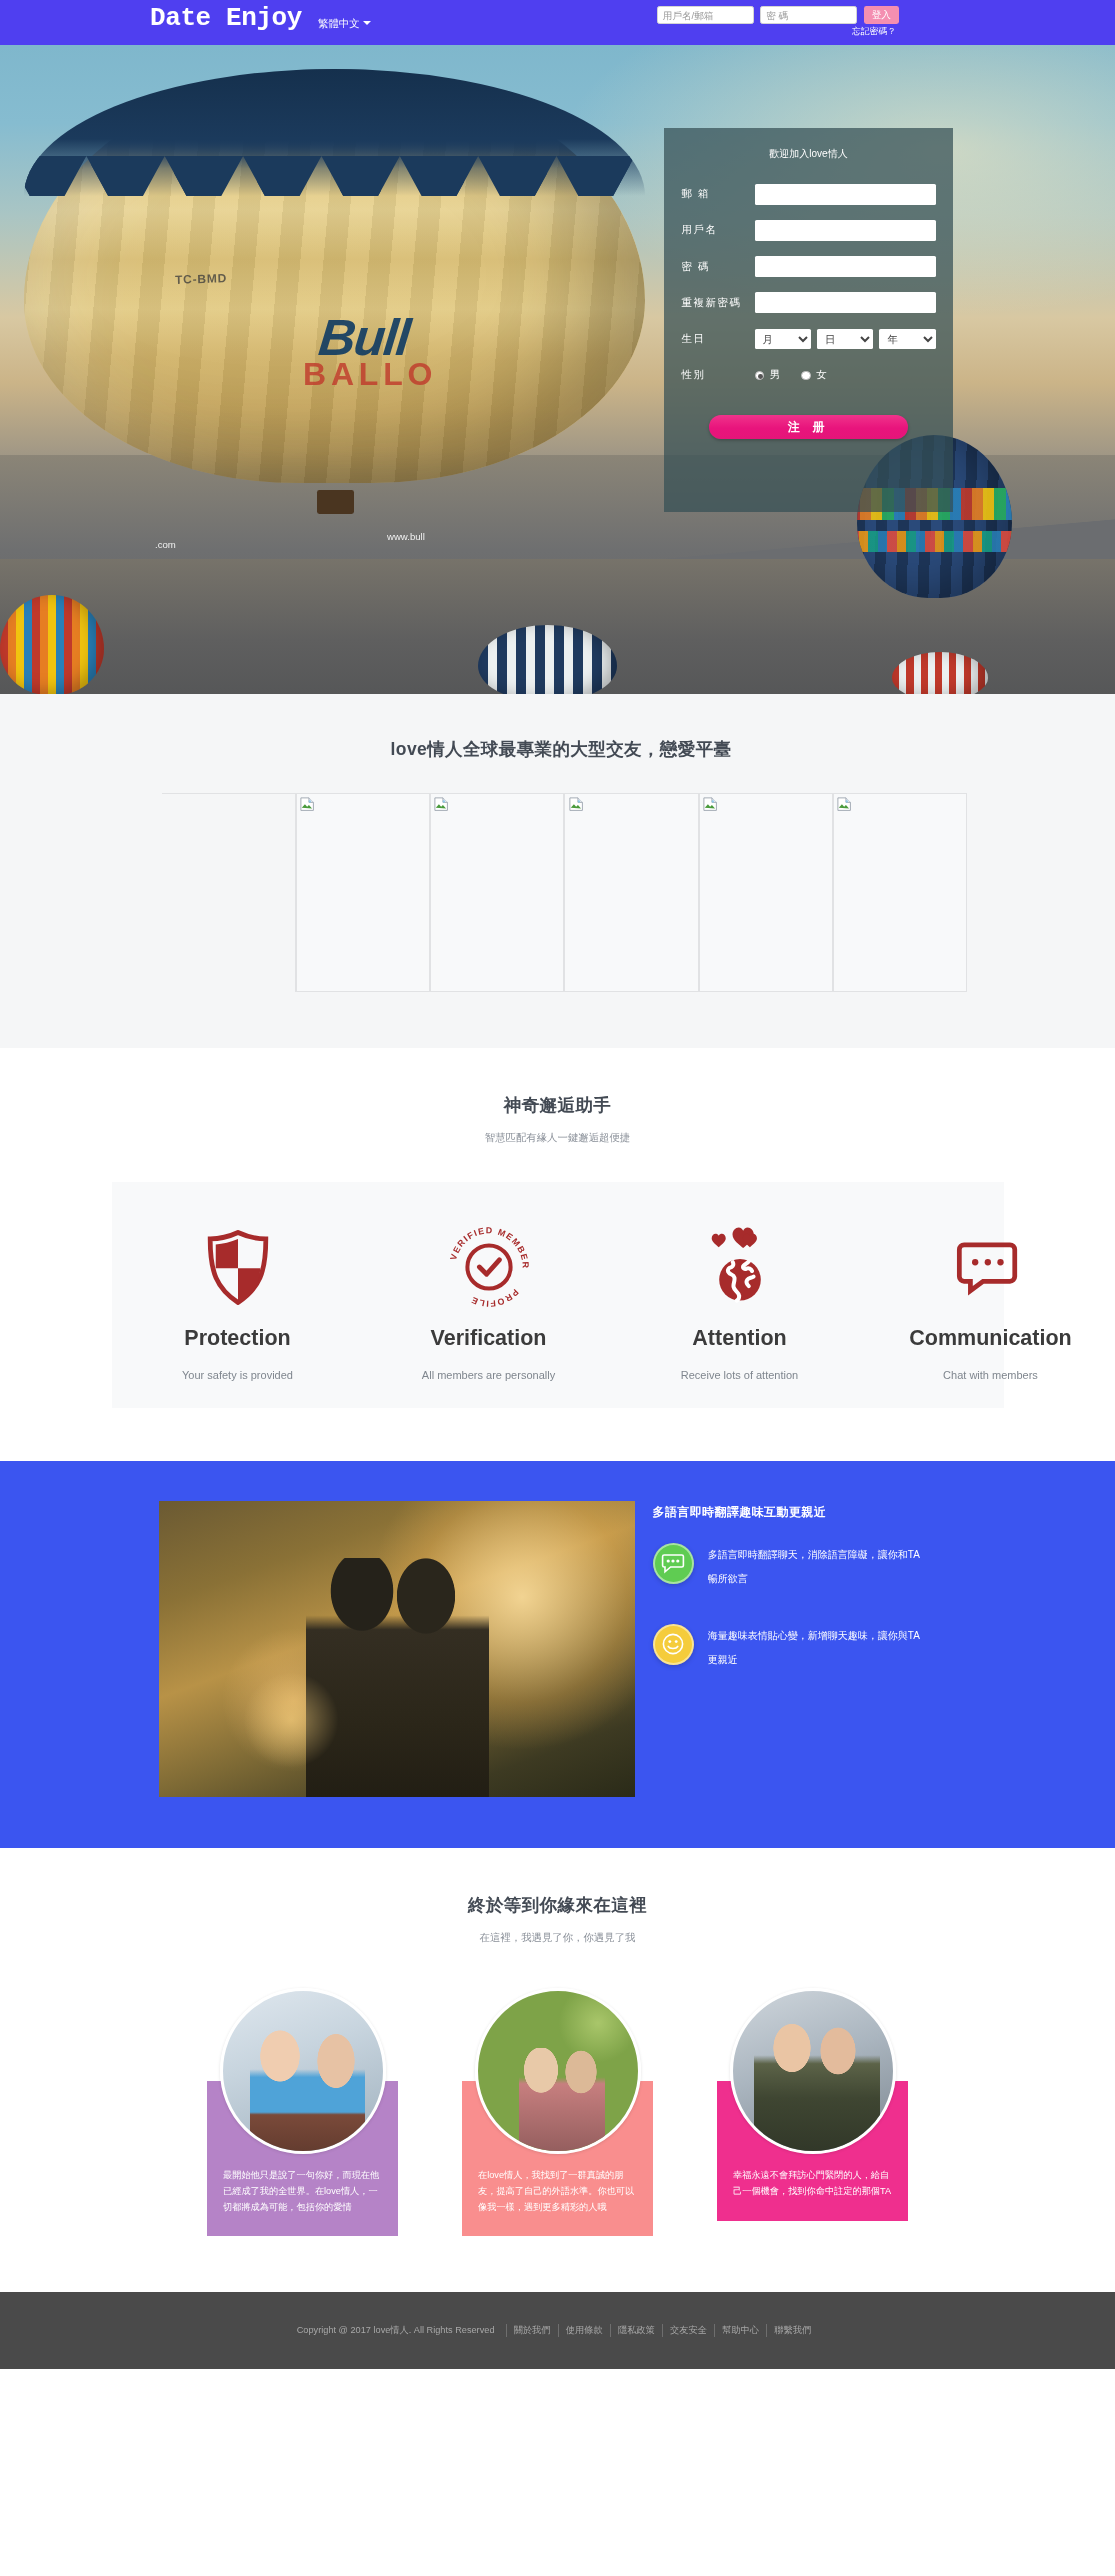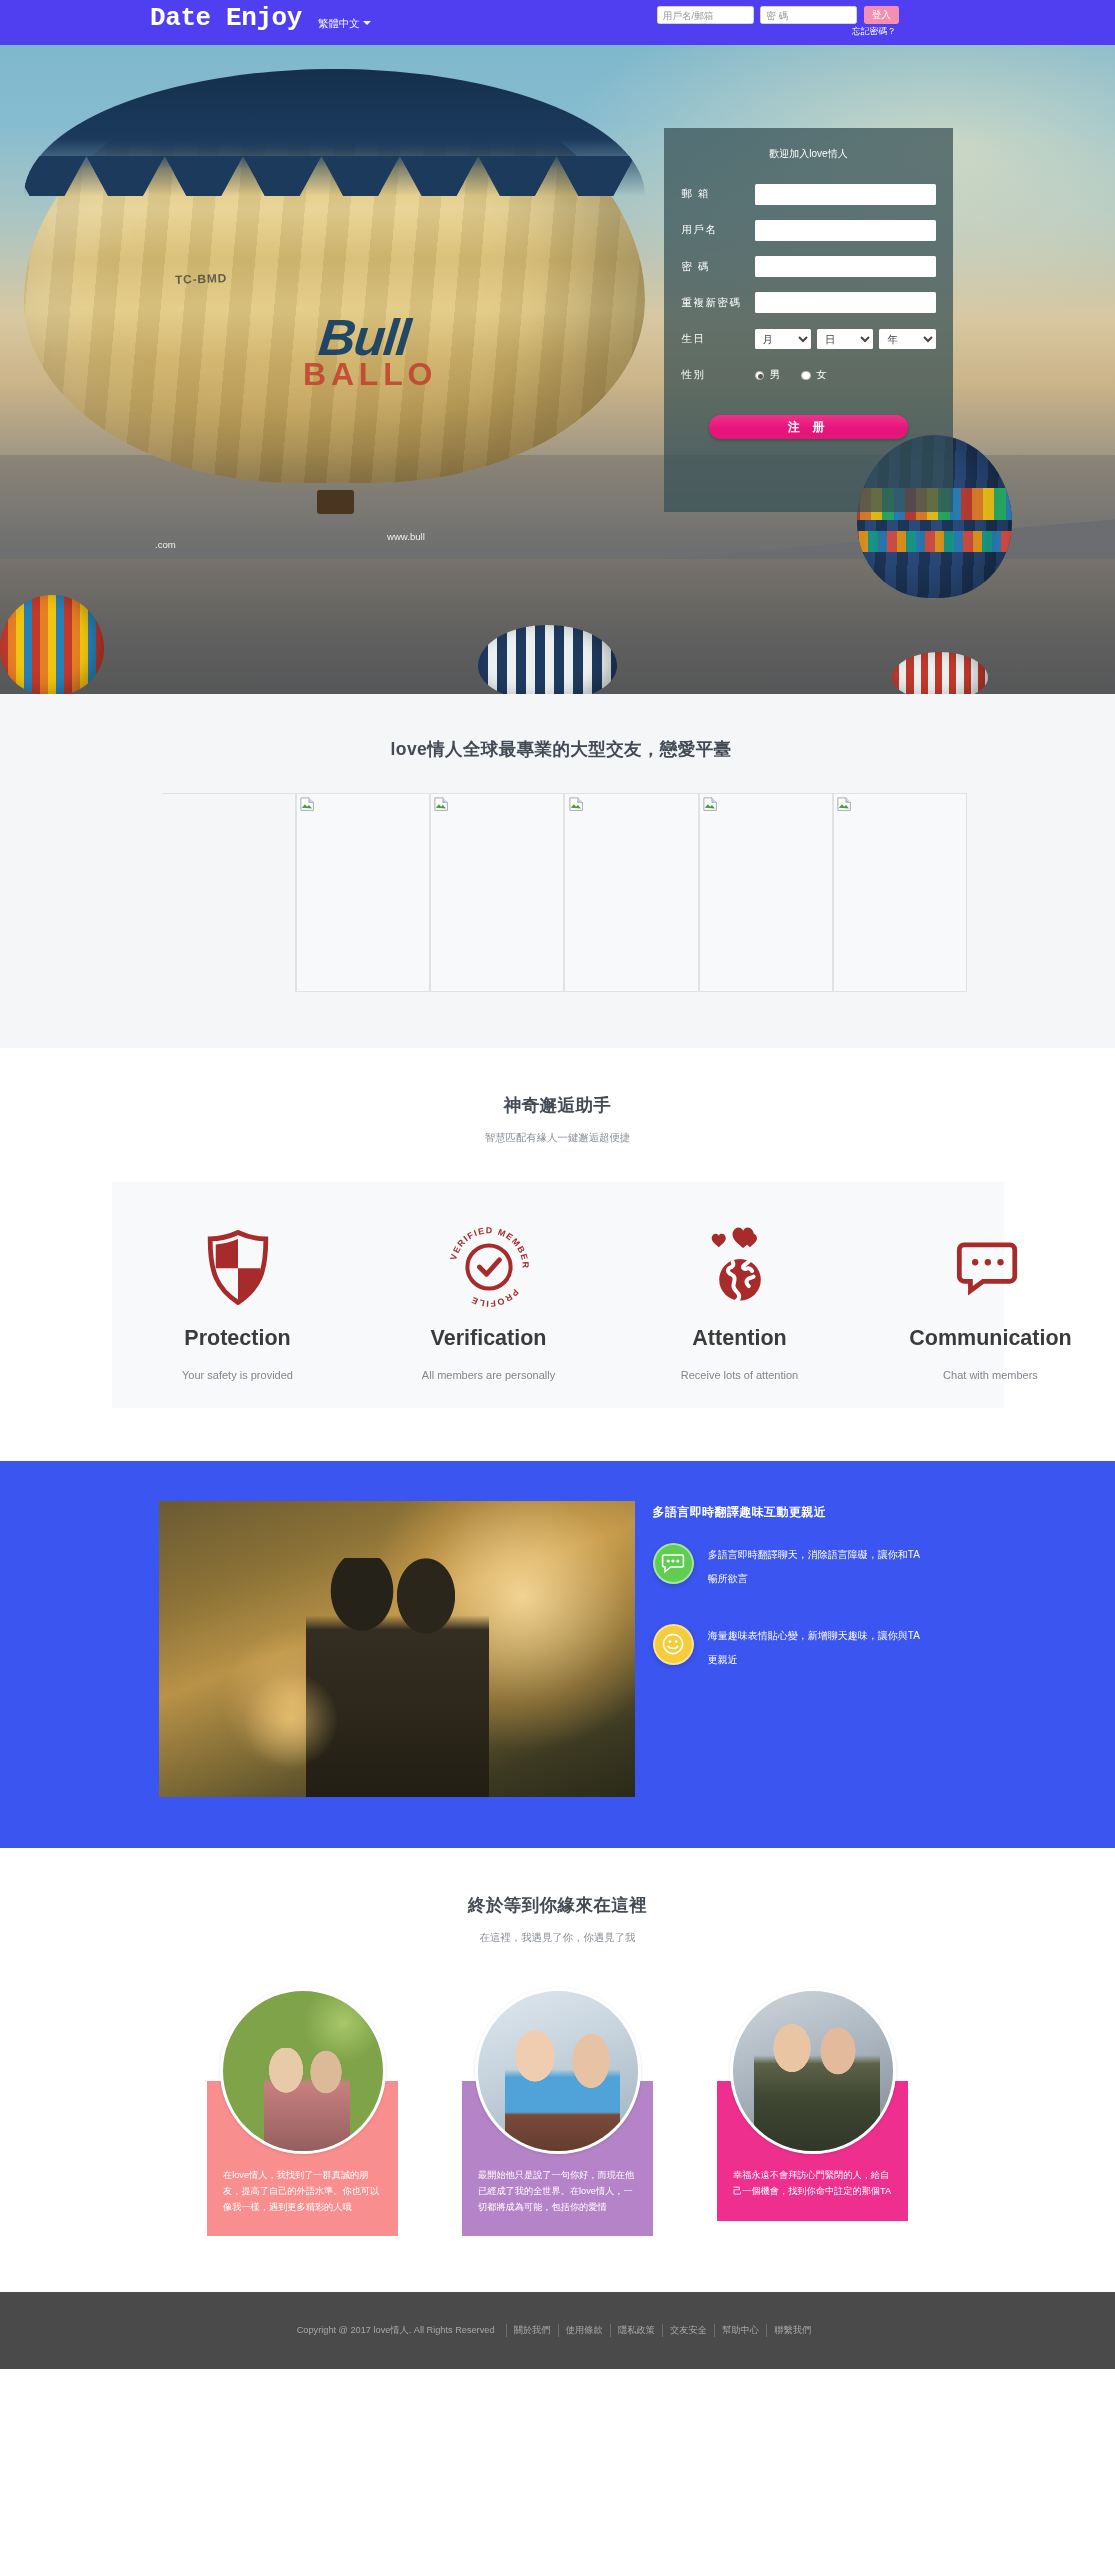--- a/index.html
+++ b/index.html
@@ -807,27 +807,27 @@
   </div>
 </div>
 
 <div class="sec-testi">
   <div class="sec-h2">終於等到你緣來在這裡</div>
   <div class="sec-sub">在這裡，我遇見了你，你遇見了我</div>
 
   <div class="testi-row">
 
     <div class="testi-card">
+      <div class="testi-avatar av1"></div>
+      <div class="testi-body" id="testi-body-1">最開始他只是說了一句你好，而現在他已經成了我的全世界。在love情人，一切都將成為可能，包括你的愛情</div>
+    </div>
+
+    <div class="testi-card">
       <div class="testi-avatar av0"></div>
       <div class="testi-body" id="testi-body-0">在love情人，我找到了一群真誠的朋友，提高了自己的外語水準。你也可以像我一樣，遇到更多精彩的人哦</div>
-    </div>
-
-    <div class="testi-card">
-      <div class="testi-avatar av1"></div>
-      <div class="testi-body" id="testi-body-1">最開始他只是說了一句你好，而現在他已經成了我的全世界。在love情人，一切都將成為可能，包括你的愛情</div>
     </div>
 
     <div class="testi-card">
       <div class="testi-avatar av2"></div>
       <div class="testi-body" id="testi-body-2">幸福永遠不會拜訪心門緊閉的人，給自己一個機會，找到你命中註定的那個TA</div>
     </div>
 
   </div>
 </div>
 

